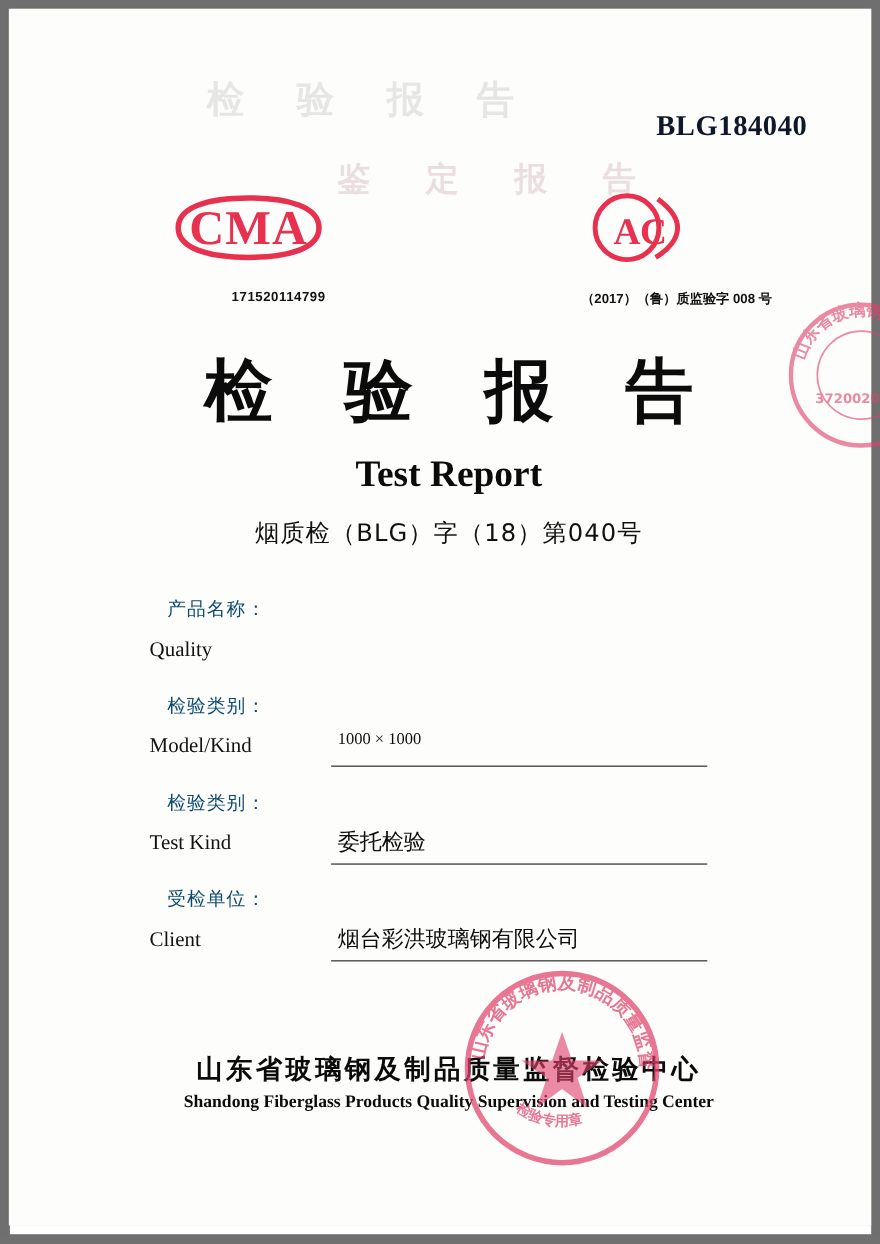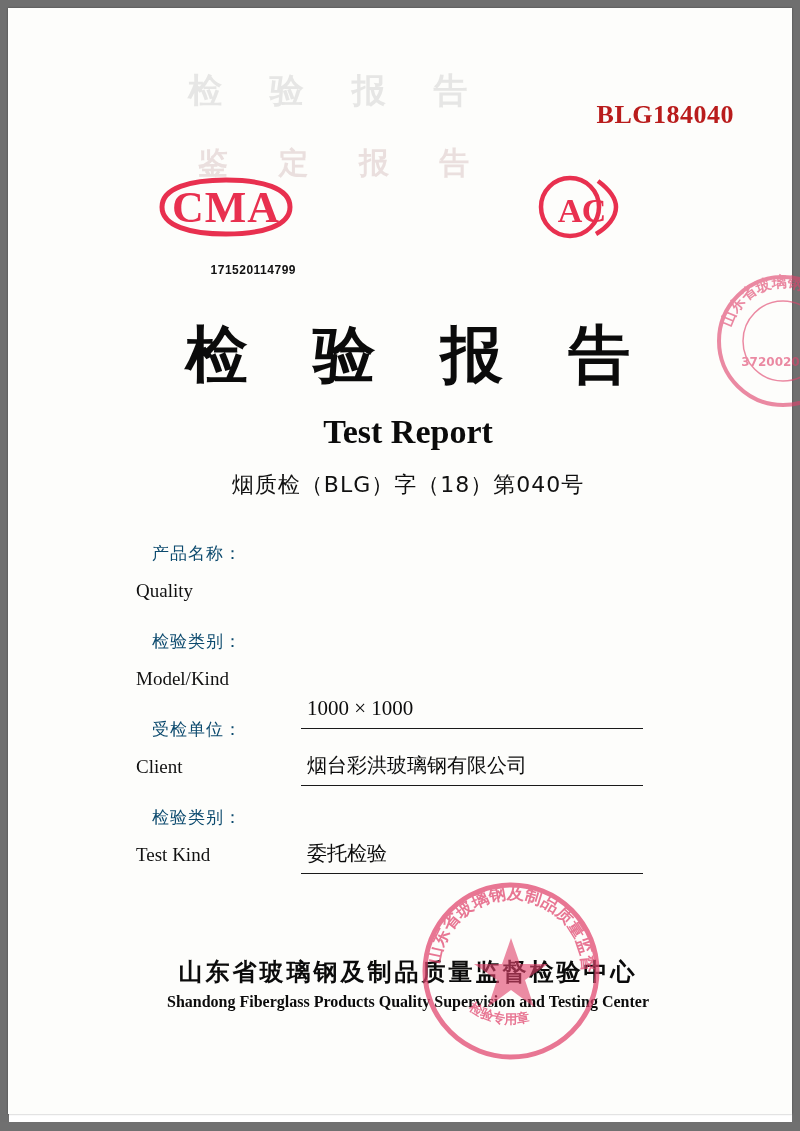--- a/index.html
+++ b/index.html
@@ -34,21 +34,21 @@
   .scan-edge-b { position:absolute; left:0; bottom:0; width:800px; height:9px; background:#707070; }
 
   .doc-no {
     position: absolute;
     right: 58px;
     top: 92px;
     font-family: "Liberation Serif", serif;
     font-weight: bold;
     font-size: 26px;
     letter-spacing: 0.5px;
-    color: #b91c1c;
+    color: #0f172a;
   }
 
   
   .ghost {
     position: absolute;
     left: 180px;
     top: 60px;
     width: 420px;
     font-size: 34px;
     letter-spacing: 18px;
@@ -60,20 +60,21 @@
   .ghost2 {
     position: absolute;
     left: 190px;
     top: 135px;
     width: 400px;
     font-size: 30px;
     letter-spacing: 20px;
     color: rgba(170,120,120,0.22);
     font-weight: bold;
     font-family: "DejaVu Sans", sans-serif;
+    text-align: right;
   }
 
   
   .cma {
     position: absolute;
     left: 148px;
     top: 168px;
     width: 140px;
     height: 62px;
   }
@@ -179,22 +180,21 @@
     width: 330px;
     border-bottom: 1.3px solid #1a1a1a;
     padding: 0 6px 6px 6px;
     font-size: 20px;
     font-family: "DejaVu Sans", sans-serif;
     color: #0c0c0c;
     min-height: 26px;
   }
   .field .val.serif {
     font-family: "Liberation Serif", serif;
-    font-size: 21px;
-    margin-top: 32px;
+    font-size: 15px;
   }
 
   .footer-cn {
     position: absolute;
     left: 0;
     top: 948px;
     width: 800px;
     text-align: center;
     font-size: 24px;
     font-weight: bold;
@@ -260,48 +260,49 @@
       <text x="70" y="46" text-anchor="middle" font-family="'Liberation Serif',serif" font-size="44" font-weight="bold" fill="#e8304f" letter-spacing="1">CMA</text>
     </svg>
     <div class="cma-text">171520114799</div>
 
     <svg class="cal" viewBox="0 0 92 66">
       <circle cx="34" cy="33" r="29" fill="none" stroke="#e8304f" stroke-width="4.5"></circle>
       <path d="M62,7 C74,16 80,25 80,33 C80,43 72,53 60,60" fill="none" stroke="#e8304f" stroke-width="4.5"></path>
       <text x="34" y="48" text-anchor="middle" font-family="'Liberation Serif',serif" font-size="34" font-weight="bold" fill="#e8304f">A</text>
       <text x="58" y="48" text-anchor="middle" font-family="'Liberation Serif',serif" font-size="34" font-weight="bold" fill="#e8304f">C</text>
     </svg>
+    <div class="cal-text">（2017）（鲁）质监验字 008 号</div>
 
     <div class="title-cn">检 验 报 告</div>
     <div class="title-en">Test Report</div>
     <div class="subtitle">烟质检（BLG）字（18）第040号</div>
 
     <div class="fields">
 
       <div class="field">
         <div class="lbl-cn">产品名称：</div>
         <div class="lbl-en">Quality</div>
       </div>
 
       <div class="field">
         <div class="lbl-cn">检验类别：</div>
         <div class="lbl-en">Model/Kind</div>
         <div class="val serif">1000 × 1000</div>
       </div>
 
       <div class="field">
+        <div class="lbl-cn">检验类别：</div>
+        <div class="lbl-en">Test Kind</div>
+        <div class="val">委托检验</div>
+      </div>
+
+      <div class="field">
         <div class="lbl-cn">受检单位：</div>
         <div class="lbl-en">Client</div>
         <div class="val">烟台彩洪玻璃钢有限公司</div>
-      </div>
-
-      <div class="field">
-        <div class="lbl-cn">检验类别：</div>
-        <div class="lbl-en">Test Kind</div>
-        <div class="val">委托检验</div>
       </div>
 
     </div>
 
     <svg class="seal-side" viewBox="0 0 150 150">
       <circle cx="75" cy="75" r="64" fill="none" stroke="#e0436c" stroke-width="4"></circle>
       <circle cx="75" cy="75" r="40" fill="none" stroke="#e0436c" stroke-width="1.5"></circle>
       <path id="sidearc" d="M 21,75 A 54,54 0 0 1 129,75" fill="none"></path>
       <text class="seal-txt" font-size="15">
         <textPath href="#sidearc" startOffset="8%">山东省玻璃钢检验专用章</textPath>

